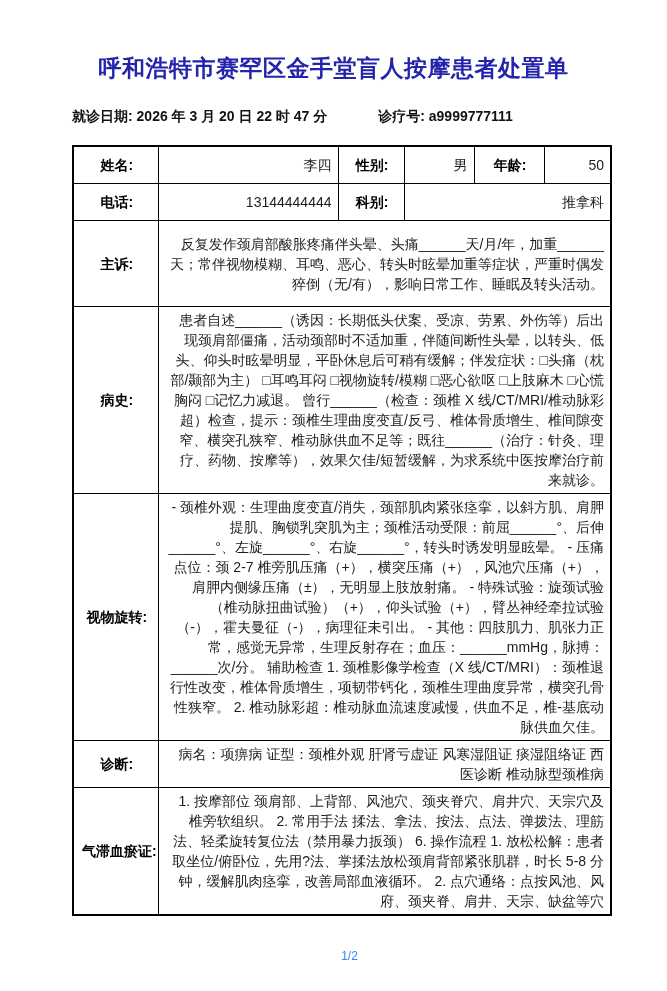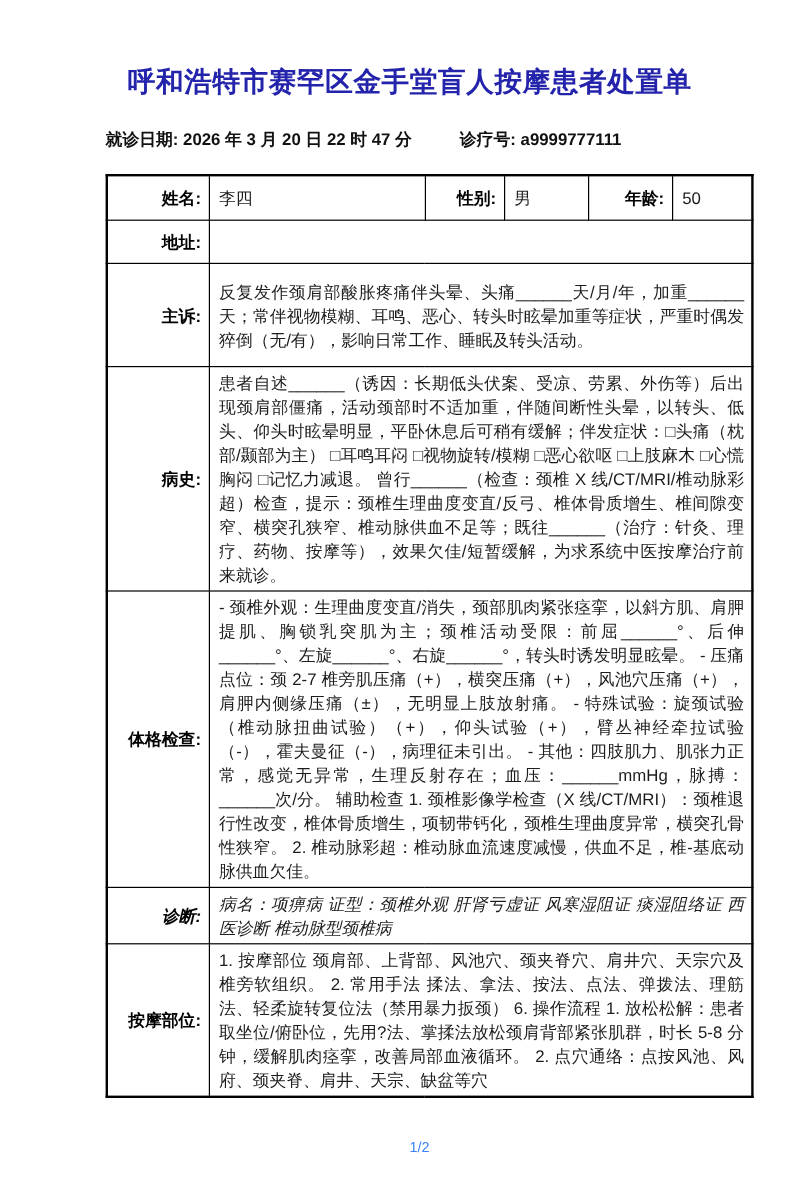--- a/index.html
+++ b/index.html
@@ -5,72 +5,72 @@
   * { margin: 0; padding: 0; box-sizing: border-box; }
   html, body { background: #ffffff; }
   body {
     width: 667px;
     height: 991px;
     position: relative;
     font-family: "Liberation Sans", "DejaVu Sans", sans-serif;
     color: #000000;
     overflow: hidden;
   }
-  .page { width: 667px; height: 991px; position: relative; padding-top: 54px; padding-left: 16px; }
+  .page { width: 667px; height: 991px; position: relative; padding-top: 54px; }
 
   .doc-title {
     text-align: center;
     font-size: 23px;
     font-weight: bold;
     color: #2323AB;
     letter-spacing: 0.5px;
     line-height: 1.3;
   }
 
   .meta-line {
     margin: 24px 0 0 72px;
     font-size: 14px;
     font-weight: bold;
     color: #111111;
   }
   .meta-pair { white-space: nowrap; text-align: center; }
-  .meta-pair.second { margin-left: 40px; }
+  .meta-pair.second { margin-left: 51px; }
   .meta-label { font-weight: bold; }
   .meta-value { font-weight: bold; }
 
   table.form {
     margin: 19px 0 0 72px;
     width: 538px;
     border-collapse: collapse;
     table-layout: fixed;
     border: 2px solid #000000;
   }
   table.form th, table.form td {
     border: 1.5px solid #000000;
     vertical-align: middle;
     font-size: 14px;
     line-height: 20px;
     padding: 3px 6px 3px 8px;
   }
   table.form th {
     font-weight: bold;
-    text-align: right;
+    text-align: center;
     white-space: nowrap;
     color: #000000;
   }
-  table.form td { color: #1c1c1c; }
+  table.form td { color: #1c1c1c; text-align: right; }
   td.longtext { text-align: justify; }
 
   tr.r-name   { height: 38px; }
   tr.r-phone  { height: 37px; }
   tr.r-addr   { height: 36px; }
   tr.r-chief  { height: 86px; }
   tr.r-hist   { height: 178px; }
   tr.r-exam   { height: 237px; }
-  tr.r-diag   { height: 41px; font-style: italic; }
+  tr.r-diag   { height: 41px; }
   tr.r-plan   { height: 119px; }
 
   .page-footer {
     position: absolute;
     left: 16px;
     bottom: 28px;
     width: 100%;
     text-align: center;
     font-size: 12px;
     color: #3b82f6;
@@ -98,42 +98,44 @@
     </colgroup>
     <tbody>
       <tr class="r-name">
         <th>姓名:</th>
         <td>李四</td>
         <th>性别:</th>
         <td>男</td>
         <th>年龄:</th>
         <td>50</td>
       </tr>
-      <tr class="r-addr">
-        <th>地址:</th>
-        <td colspan="5"></td>
+      <tr class="r-phone">
+        <th>电话:</th>
+        <td>13144444444</td>
+        <th>科别:</th>
+        <td colspan="3">推拿科</td>
       </tr>
       <tr class="r-chief">
         <th>主诉:</th>
         <td colspan="5" class="longtext">反复发作颈肩部酸胀疼痛伴头晕、头痛______天/月/年，加重______天；常伴视物模糊、耳鸣、恶心、转头时眩晕加重等症状，严重时偶发猝倒（无/有），影响日常工作、睡眠及转头活动。</td>
       </tr>
       <tr class="r-hist">
         <th>病史:</th>
         <td colspan="5" class="longtext">患者自述______（诱因：长期低头伏案、受凉、劳累、外伤等）后出现颈肩部僵痛，活动颈部时不适加重，伴随间断性头晕，以转头、低头、仰头时眩晕明显，平卧休息后可稍有缓解；伴发症状：□头痛（枕部/颞部为主） □耳鸣耳闷 □视物旋转/模糊 □恶心欲呕 □上肢麻木 □心慌胸闷 □记忆力减退。 曾行______（检查：颈椎 X 线/CT/MRI/椎动脉彩超）检查，提示：颈椎生理曲度变直/反弓、椎体骨质增生、椎间隙变窄、横突孔狭窄、椎动脉供血不足等；既往______（治疗：针灸、理疗、药物、按摩等），效果欠佳/短暂缓解，为求系统中医按摩治疗前来就诊。</td>
       </tr>
       <tr class="r-exam">
-        <th>体格检查:</th>
+        <th>视物旋转:</th>
         <td colspan="5" class="longtext">- 颈椎外观：生理曲度变直/消失，颈部肌肉紧张痉挛，以斜方肌、肩胛提肌、胸锁乳突肌为主；颈椎活动受限：前屈______°、后伸______°、左旋______°、右旋______°，转头时诱发明显眩晕。 - 压痛点位：颈 2-7 椎旁肌压痛（+），横突压痛（+），风池穴压痛（+），肩胛内侧缘压痛（±），无明显上肢放射痛。 - 特殊试验：旋颈试验（椎动脉扭曲试验）（+），仰头试验（+），臂丛神经牵拉试验（-），霍夫曼征（-），病理征未引出。 - 其他：四肢肌力、肌张力正常，感觉无异常，生理反射存在；血压：______mmHg，脉搏：______次/分。 辅助检查 1. 颈椎影像学检查（X 线/CT/MRI）：颈椎退行性改变，椎体骨质增生，项韧带钙化，颈椎生理曲度异常，横突孔骨性狭窄。 2. 椎动脉彩超：椎动脉血流速度减慢，供血不足，椎-基底动脉供血欠佳。</td>
       </tr>
       <tr class="r-diag">
         <th>诊断:</th>
         <td colspan="5" class="longtext">病名：项痹病 证型：颈椎外观 肝肾亏虚证 风寒湿阻证 痰湿阻络证 西医诊断 椎动脉型颈椎病</td>
       </tr>
       <tr class="r-plan">
-        <th>按摩部位:</th>
+        <th>气滞血瘀证:</th>
         <td colspan="5" class="longtext">1. 按摩部位 颈肩部、上背部、风池穴、颈夹脊穴、肩井穴、天宗穴及椎旁软组织。 2. 常用手法 揉法、拿法、按法、点法、弹拨法、理筋法、轻柔旋转复位法（禁用暴力扳颈） 6. 操作流程 1. 放松松解：患者取坐位/俯卧位，先用?法、掌揉法放松颈肩背部紧张肌群，时长 5-8 分钟，缓解肌肉痉挛，改善局部血液循环。 2. 点穴通络：点按风池、风府、颈夹脊、肩井、天宗、缺盆等穴</td>
       </tr>
     </tbody>
   </table>
 
   <div class="page-footer">1/2</div>
 
 </div>
 
 </body></html>

